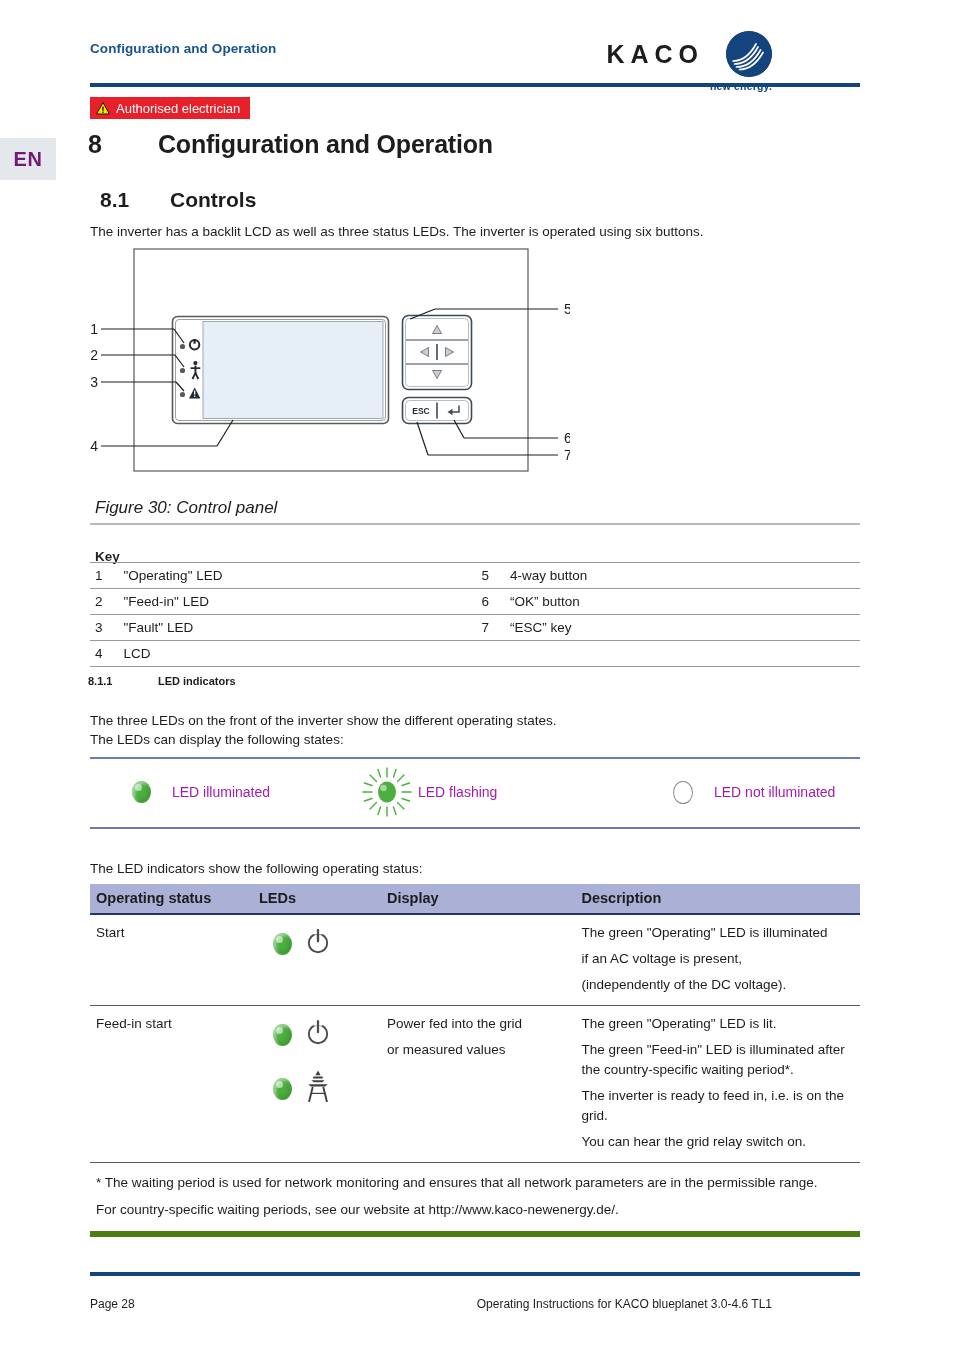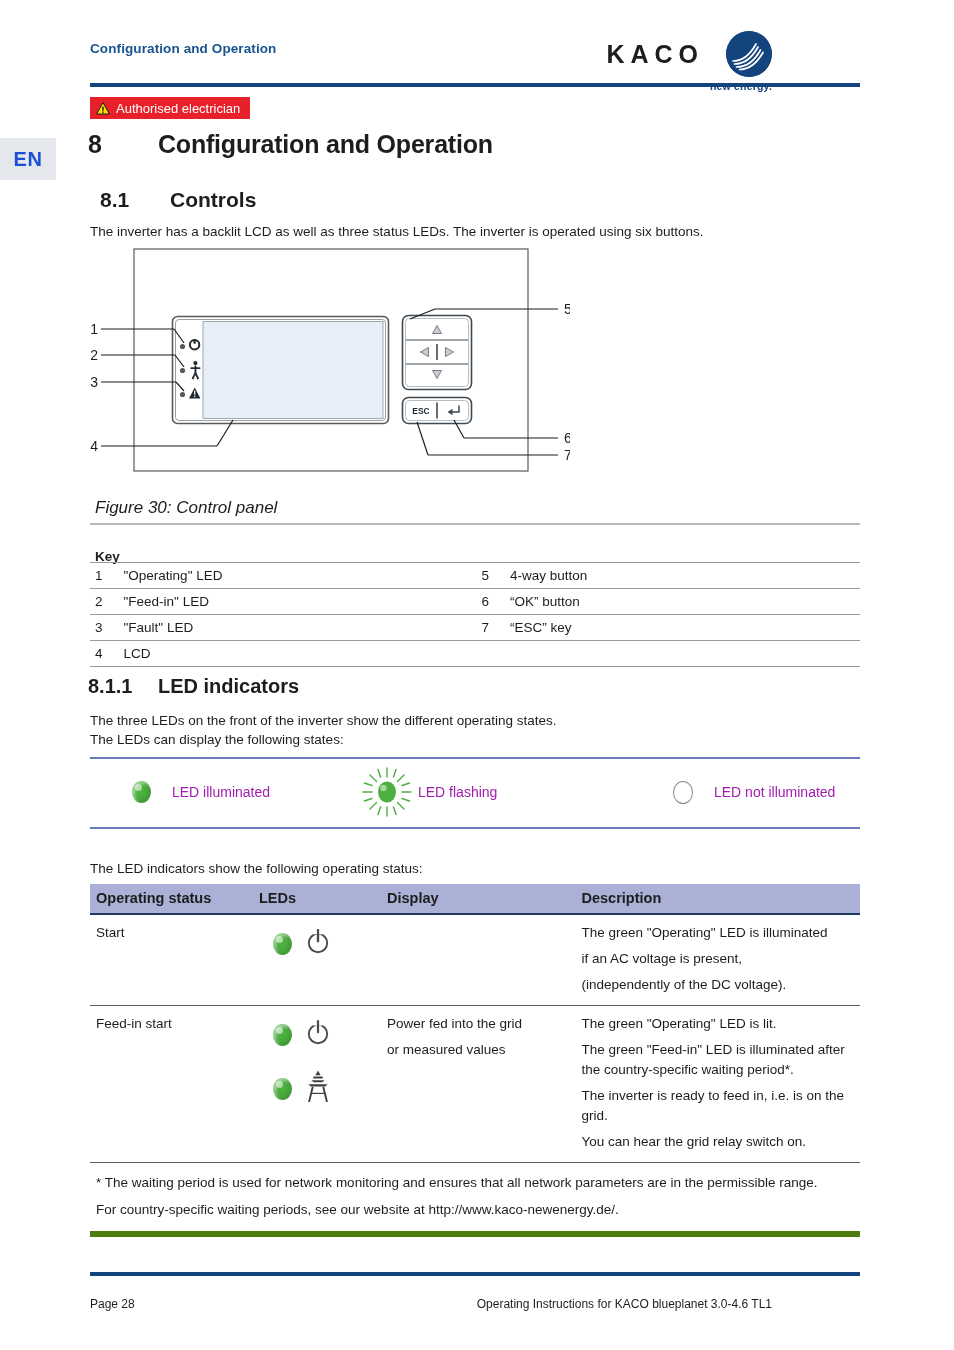--- a/index.html
+++ b/index.html
@@ -80,21 +80,21 @@
   }
 
   
   .en-tab {
     position: absolute;
     left: 0px;
     top: 138px;
     width: 56px;
     height: 42px;
     background: #e4e7eb;
-    color: #1d4ed8;
+    color: #701a75;
     font-size: 20px;
     font-weight: bold;
     display: flex;
     align-items: center;
     justify-content: center;
     letter-spacing: 0.5px;
   }
 
   
   .warn-badge {
@@ -132,21 +132,21 @@
     font-size: 21px;
     font-weight: bold;
     color: #1d1d1b;
   }
   h2.sec .num { display: inline-block; width: 70px; }
   h3.sec {
     position: absolute;
     left: 88px;
     top: 675px;
     margin: 0;
-    font-size: 20px;
+    font-size: 11px;
     font-weight: bold;
     color: #1d1d1b;
   }
   h3.sec .num { display: inline-block; width: 70px; }
 
   .body-p {
     position: absolute;
     font-size: 13.5px;
     line-height: 19px;
     color: #1d1d1b;

